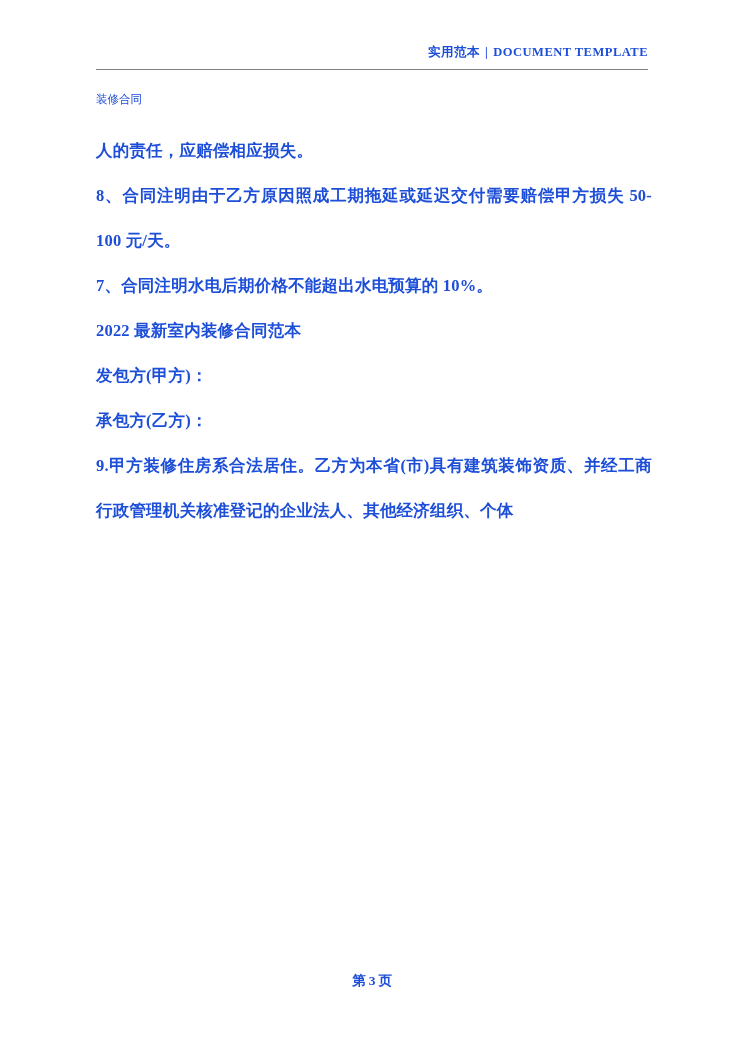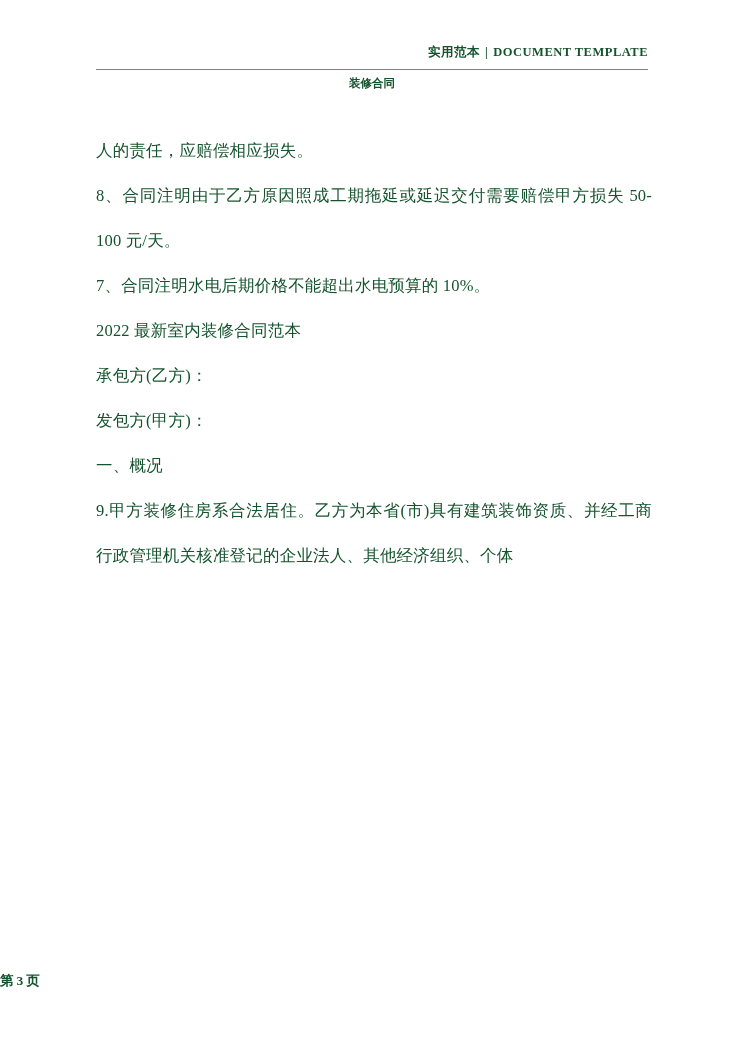--- a/index.html
+++ b/index.html
@@ -8,21 +8,21 @@
     background: #ffffff;
   }
   .page {
     position: relative;
     width: 744px;
     height: 1052px;
     background: #ffffff;
     margin: 0 auto;
     overflow: hidden;
     font-family: "Liberation Serif", serif;
-    color: #14532d;
+    color: #1d4ed8;
     box-sizing: border-box;
   }
   .header {
     position: absolute;
     top: 44px;
     left: 96px;
     right: 96px;
   }
   .header-line1 {
     text-align: right;
@@ -34,46 +34,47 @@
   }
   .header-line1 .sep {
     padding: 0 5px;
     font-weight: bold;
   }
   .header-rule {
     margin-top: 8px;
     border-bottom: 1px solid #808080;
   }
   .header-line2 {
-    margin-top: 6px;
-    text-align: center;
+    margin-top: 22px;
+    text-align: left;
     font-size: 11.5px;
-    font-weight: bold;
+    font-weight: normal;
     font-family: "Liberation Sans", sans-serif;
   }
   .body-text {
     position: absolute;
     top: 128px;
     left: 96px;
     width: 556px;
+    font-weight: bold;
   }
   .para {
     font-size: 16.5px;
     line-height: 45px;
     text-align: justify;
     text-justify: inter-ideograph;
     margin: 0;
     letter-spacing: 0.2px;
   }
   .footer {
     position: absolute;
     bottom: 62px;
     left: 0;
     width: 100%;
-    text-align: left;
+    text-align: center;
     font-size: 13.5px;
     font-family: "Liberation Serif", serif;
   }
   .footer .num {
     font-weight: bold;
     padding: 0 3px;
   }
   .footer .lbl {
     font-weight: bold;
   }
@@ -89,23 +90,22 @@
     </div>
     <div class="header-rule"></div>
     <div class="header-line2">装修合同</div>
   </div>
 
   <div class="body-text">
     <p class="para">人的责任，应赔偿相应损失。</p>
     <p class="para">8、合同注明由于乙方原因照成工期拖延或延迟交付需要赔偿甲方损失 50-100 元/天。</p>
     <p class="para">7、合同注明水电后期价格不能超出水电预算的 10%。</p>
     <p class="para">2022 最新室内装修合同范本</p>
+    <p class="para">发包方(甲方)：</p>
     <p class="para">承包方(乙方)：</p>
-    <p class="para">发包方(甲方)：</p>
-    <p class="para">一、概况</p>
     <p class="para">9.甲方装修住房系合法居住。乙方为本省(市)具有建筑装饰资质、并经工商行政管理机关核准登记的企业法人、其他经济组织、个体</p>
   </div>
 
   <div class="footer">
     <span class="lbl">第</span><span class="num">3</span><span class="lbl">页</span>
   </div>
 
 </div>
 
 </body></html>

